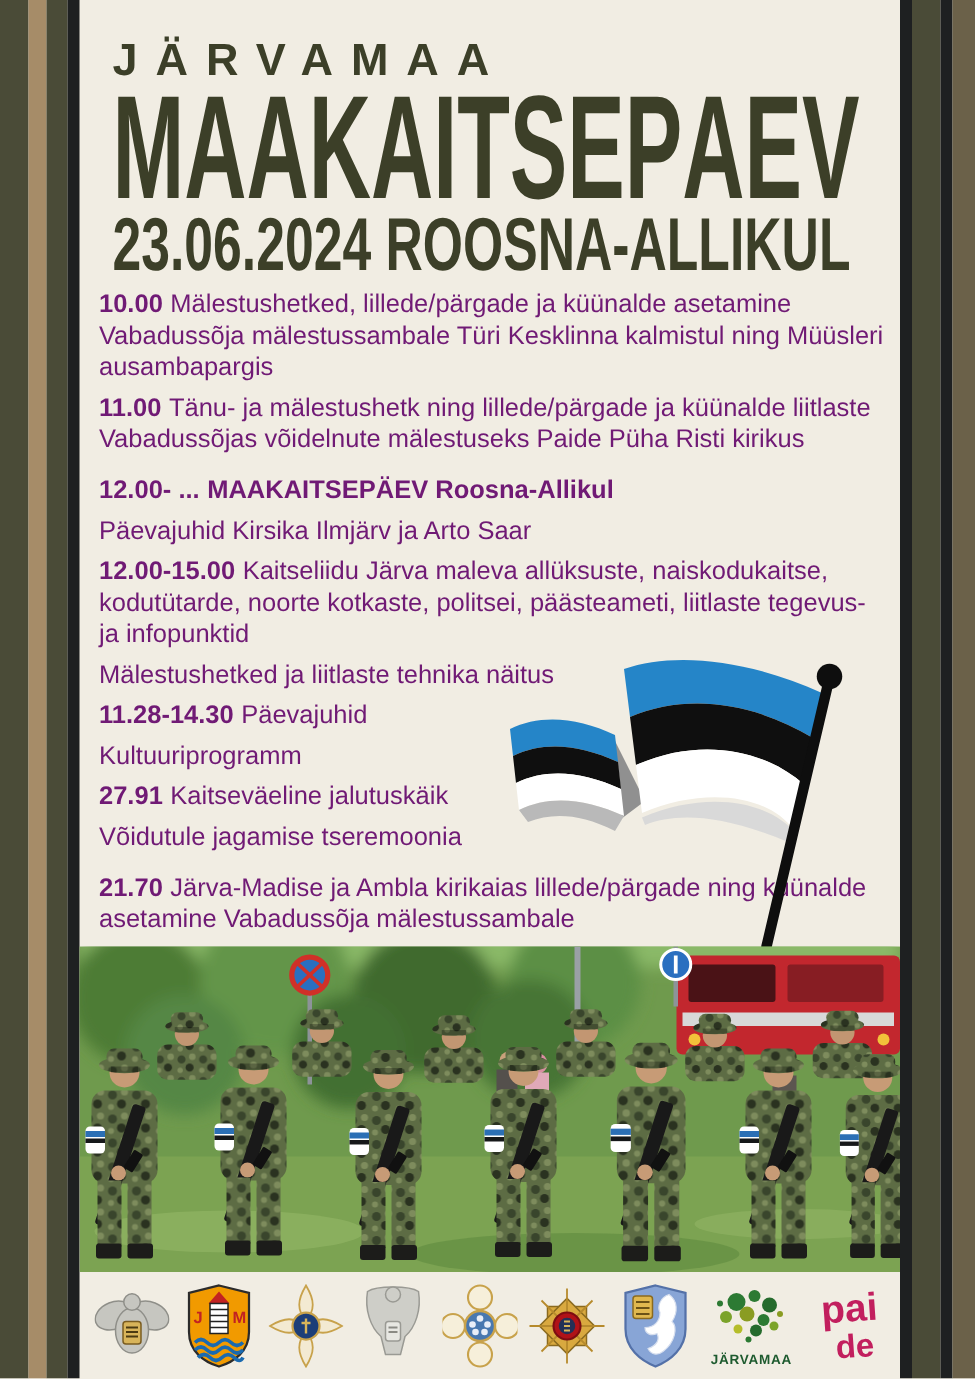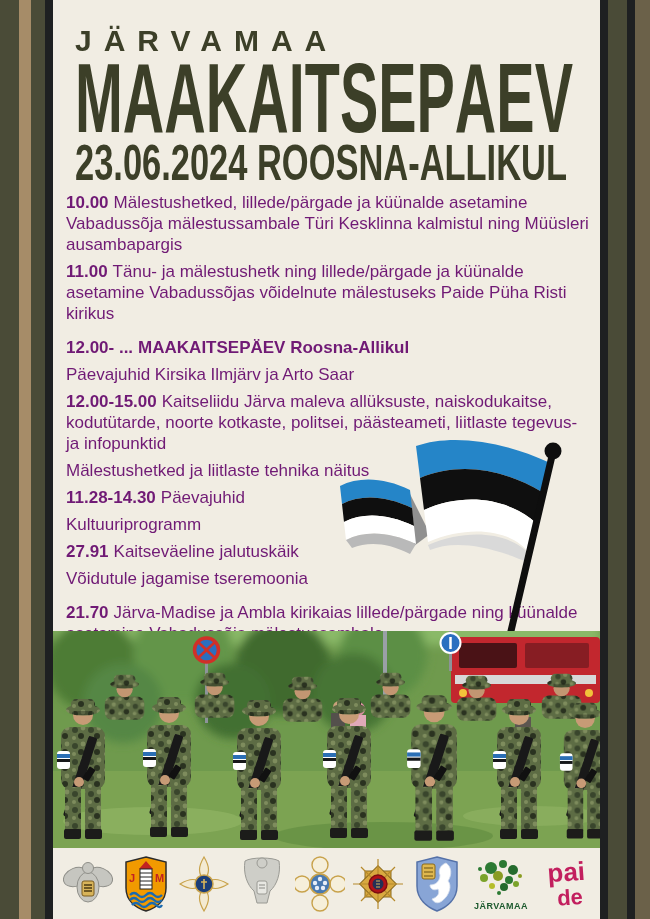--- a/index.html
+++ b/index.html
@@ -63,21 +63,21 @@
     <svg class="title-svg" width="510" height="80">
       <text x="0" y="72" font-size="98" textLength="498" lengthAdjust="spacingAndGlyphs">MAAKAITSEPÄEV</text>
     </svg>
     <svg class="date-svg" width="510" height="50">
       <text x="0" y="40" font-size="50" textLength="492" lengthAdjust="spacingAndGlyphs">23.06.2024 ROOSNA-ALLIKUL</text>
     </svg>
   </div>
 
   <div class="sched">
     <p><b>10.00</b><span>Mälestushetked, lillede/pärgade ja küünalde asetamine Vabadussõja mälestussambale Türi Kesklinna kalmistul ning Müüsleri ausambapargis</span></p>
-    <p><b>11.00</b><span>Tänu- ja mälestushetk ning lillede/pärgade ja küünalde asetamine Vabadussõjas võidelnute mälestuseks Paide Püha Risti kirikus</span></p>
+    <p><b>11.00</b><span>Tänu- ja mälestushetk ning lillede/pärgade ja küünalde liitlaste Vabadussõjas võidelnute mälestuseks Paide Püha Risti kirikus</span></p>
     <p class="gap allbold"><b>12.00- ...</b><span>MAAKAITSEPÄEV Roosna-Allikul</span></p>
     <p><b></b><span>Päevajuhid Kirsika Ilmjärv ja Arto Saar</span></p>
     <p><b>12.00-15.00</b><span>Kaitseliidu Järva maleva allüksuste, naiskodukaitse, kodutütarde, noorte kotkaste, politsei, päästeameti, liitlaste tegevus- ja infopunktid</span></p>
     <p><b></b><span>Mälestushetked ja liitlaste tehnika näitus</span></p>
     <p><b>11.28-14.30</b><span>Päevajuhid</span></p>
     <p><b></b><span>Kultuuriprogramm</span></p>
     <p><b>27.91</b><span>Kaitseväeline jalutuskäik</span></p>
     <p><b></b><span>Võidutule jagamise tseremoonia</span></p>
     <p class="gap"><b>21.70</b><span>Järva-Madise ja Ambla kirikaias lillede/pärgade ning küünalde asetamine Vabadussõja mälestussambale</span></p>
     <p><b></b><span>Võidutule üleandmine</span></p>

